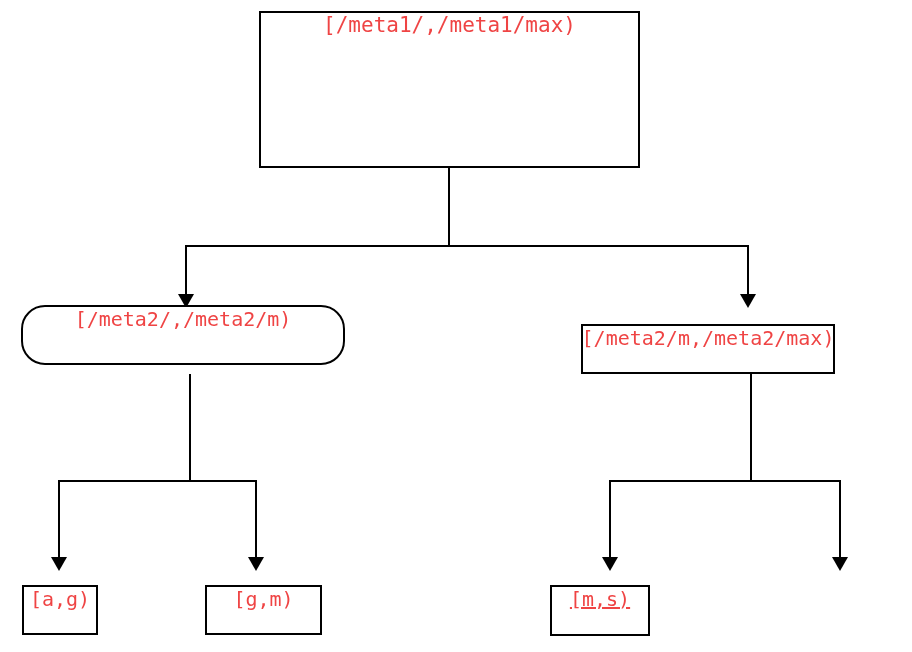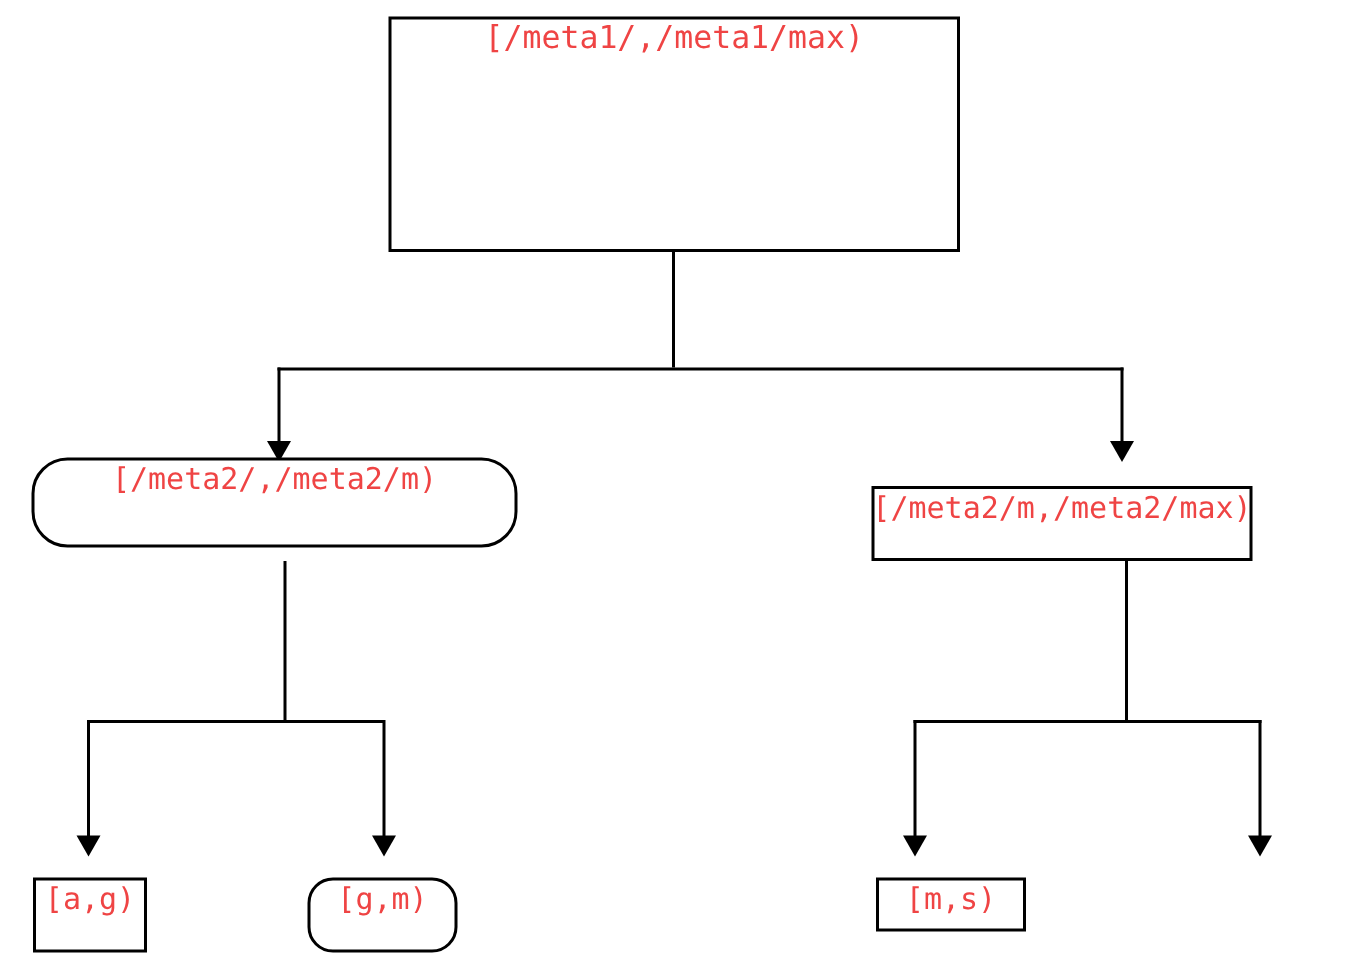--- a/index.html
+++ b/index.html
@@ -53,22 +53,22 @@
     left: 581px;
     top: 324px;
     width: 254px;
     height: 50px;
   }
   #node-mid-left .node-label,
   #node-mid-right .node-label { font-size: 20px; }
 
   
   #node-leaf-0 { left: 8px;   top: 585px; width: 76px; height: 50px; margin-left: 14px; }
-  #node-leaf-1 { left: 205px; top: 585px; width: 100px; height: 50px; border-radius: 17px; }
-  #node-leaf-2 { left: 584px; top: 585px; width: 100px; height: 36px; }
+  #node-leaf-1 { left: 205px; top: 585px; width: 117px; height: 50px; }
+  #node-leaf-2 { left: 550px; top: 585px; width: 100px; height: 51px; text-decoration: underline; }
   #node-leaf-3 { left: 778px; top: 585px; width: 120px; height: 50px; }
   .leaf .node-label { font-size: 20px; }
 
   
   .edge-v {
     position: absolute;
     width: 2px;
     background: #000000;
   }
   .edge-h {

